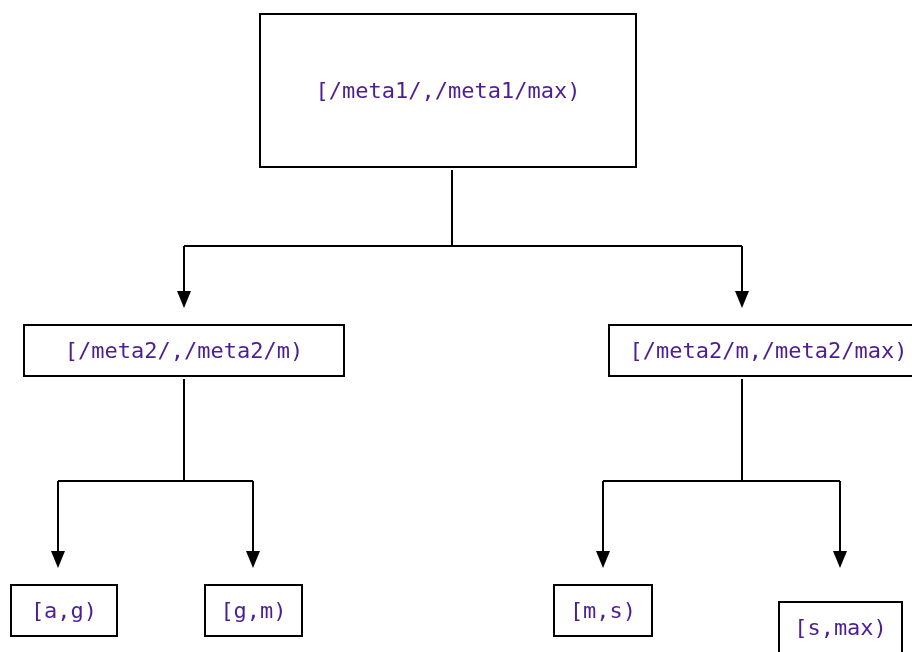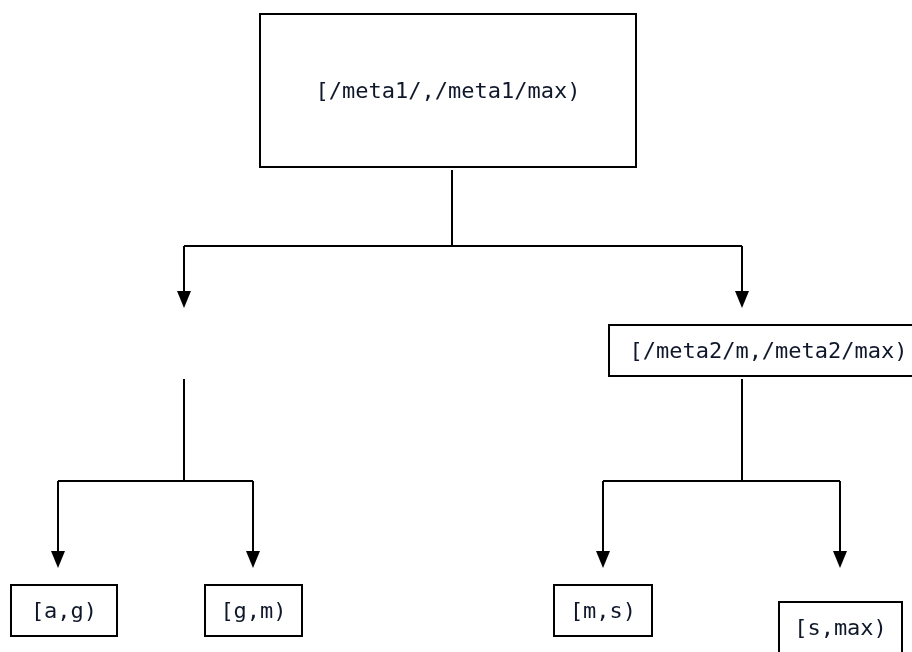--- a/index.html
+++ b/index.html
@@ -22,21 +22,21 @@
     width: 912px;
     height: 652px;
   }
   .node {
     position: absolute;
     border: 2px solid #000000;
     background: #ffffff;
     display: flex;
     align-items: center;
     justify-content: center;
-    color: #0f172a;
+    color: #4c1d95;
     font-size: 22px;
     white-space: nowrap;
     box-sizing: border-box;
   }
   
   .node-root   { left: 259px; top: 13px;  width: 378px; height: 155px; }
   .node-mid-l  { left: 23px;  top: 324px; width: 322px; height: 53px; }
   .node-mid-r  { left: 608px; top: 324px; width: 321px; height: 53px; }
   .node-leaf-1 { left: 10px;  top: 584px; width: 108px;  height: 53px; }
   .node-leaf-2 { left: 204px; top: 584px; width: 99px;  height: 53px; }
@@ -73,20 +73,23 @@
       <polygon points="246,551 260,551 253,568"></polygon>
       <polygon points="596,551 610,551 603,568"></polygon>
       <polygon points="833,551 847,551 840,568"></polygon>
     </g>
   </svg>
 
   <div class="node node-root">
     <span>[/meta1/,/meta1/max)</span>
   </div>
 
+  <div class="node node-mid-l">
+    <span>[/meta2/,/meta2/m)</span>
+  </div>
 
   <div class="node node-mid-r">
     <span>[/meta2/m,/meta2/max)</span>
   </div>
 
   <div class="node node-leaf-1">
     <span>[a,g)</span>
   </div>
 
   <div class="node node-leaf-3">

